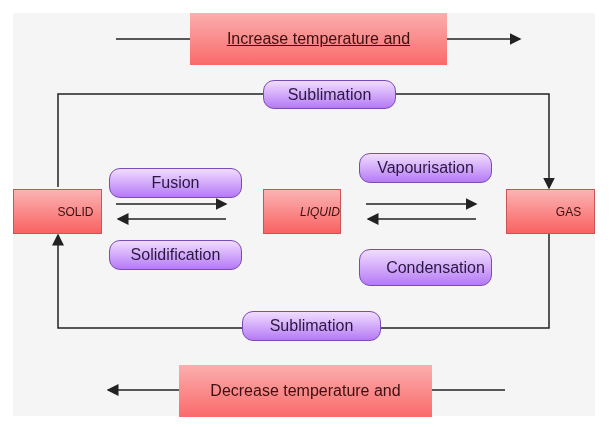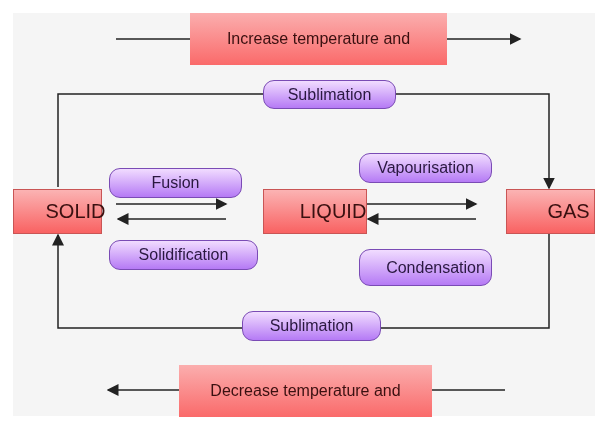--- a/index.html
+++ b/index.html
@@ -1,19 +1,19 @@
 <!DOCTYPE html>
 <html><head>
 <meta charset="utf-8">
 <style>
   html,body{margin:0;padding:0;background:#ffffff;}
   body{width:611px;height:427px;position:relative;overflow:hidden;font-family:"Liberation Sans",sans-serif;}
   #panel{position:absolute;left:13px;top:13px;width:582px;height:403px;background:#f5f5f5;}
   svg#lines{position:absolute;left:0;top:0;}
-  .state{position:absolute;background:linear-gradient(#fbb3b3,#f96262);border:1px solid #c95555;display:flex;align-items:center;justify-content:center;color:#3a1010;font-size:20px;box-sizing:border-box;padding-left:36px;}
+  .state{position:absolute;background:linear-gradient(#fbb3b3,#f96262);border:1px solid #c95555;display:flex;align-items:center;justify-content:center;color:#3a1010;font-size:12px;box-sizing:border-box;padding-left:36px;}
   .cond{position:absolute;background:linear-gradient(#fbaeae,#fa6a6a);display:flex;flex-direction:column;align-items:center;justify-content:center;color:#3a1010;font-size:16px;line-height:22px;box-sizing:border-box;text-align:center;}
   .proc{position:absolute;background:linear-gradient(#f1dcff,#b57af5);border:1px solid #7a4bb5;border-radius:11px;display:flex;align-items:center;justify-content:center;color:#2a1840;font-size:16px;box-sizing:border-box;}
 </style>
 </head>
 <body>
 
 <div id="panel"></div>
 
 <svg id="lines" width="611" height="427">
   <defs>
@@ -32,32 +32,32 @@
   <line x1="116" y1="204" x2="226" y2="204" stroke="#222" stroke-width="1.5" marker-end="url(#ah)"></line>
   <line x1="226" y1="219" x2="118" y2="219" stroke="#222" stroke-width="1.5" marker-end="url(#ah)"></line>
 
   <line x1="366" y1="204" x2="476" y2="204" stroke="#222" stroke-width="1.5" marker-end="url(#ah)"></line>
   <line x1="476" y1="219" x2="368" y2="219" stroke="#222" stroke-width="1.5" marker-end="url(#ah)"></line>
 
   <line x1="179" y1="390" x2="108" y2="390" stroke="#222" stroke-width="1.5" marker-end="url(#ah)"></line>
   <line x1="432" y1="390" x2="505" y2="390" stroke="#222" stroke-width="1.5"></line>
 </svg>
 
-<div class="cond" style="left:190px;top:13px;width:257px;height:52px;">
+<div class="cond" style="left:190px;top:13px;width:257px;height:52px;text-decoration:underline;">
   <span>Increase temperature and</span>
 </div>
 
 <div class="proc" style="left:263px;top:80px;width:133px;height:29px;">Sublimation</div>
 
 <div class="state" style="left:13px;top:189px;width:89px;height:45px;">SOLID</div>
-<div class="state" style="left:263px;top:189px;width:104px;height:45px;">LIQUID</div>
+<div class="state" style="left:263px;top:189px;width:78px;height:45px;font-style:italic;">LIQUID</div>
 <div class="state" style="left:506px;top:189px;width:89px;height:45px;">GAS</div>
 
 <div class="proc" style="left:109px;top:168px;width:133px;height:30px;">Fusion</div>
-<div class="proc" style="left:109px;top:240px;width:149px;height:30px;">Solidification</div>
+<div class="proc" style="left:109px;top:240px;width:133px;height:30px;">Solidification</div>
 <div class="proc" style="left:359px;top:153px;width:133px;height:30px;">Vapourisation</div>
 <div class="proc" style="left:359px;top:249px;width:133px;height:37px;padding-left:20px;">Condensation</div>
 
 <div class="proc" style="left:242px;top:311px;width:139px;height:30px;">Sublimation</div>
 
 <div class="cond" style="left:179px;top:365px;width:253px;height:52px;">
   <span>Decrease temperature and</span>
 </div>
 
 </body></html>

